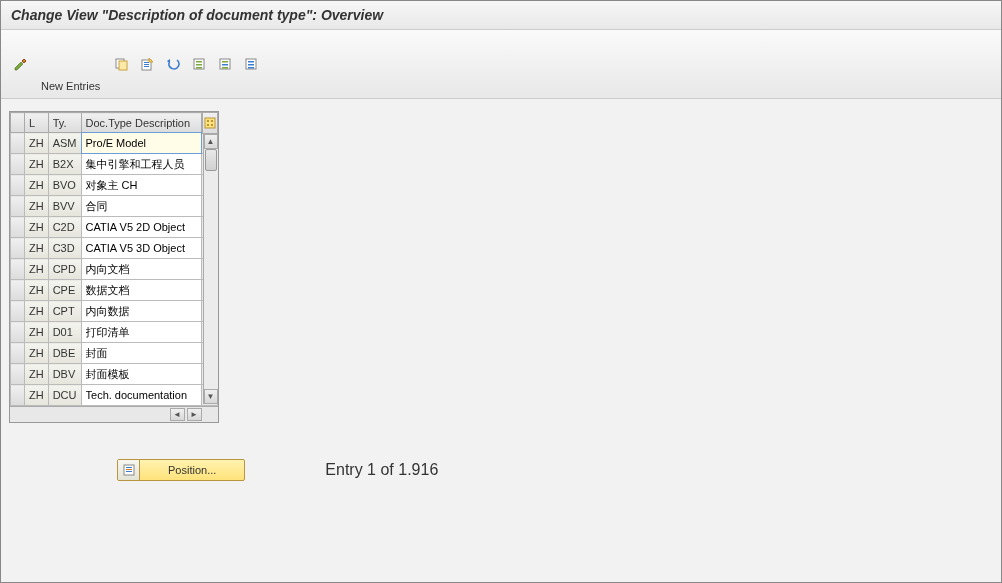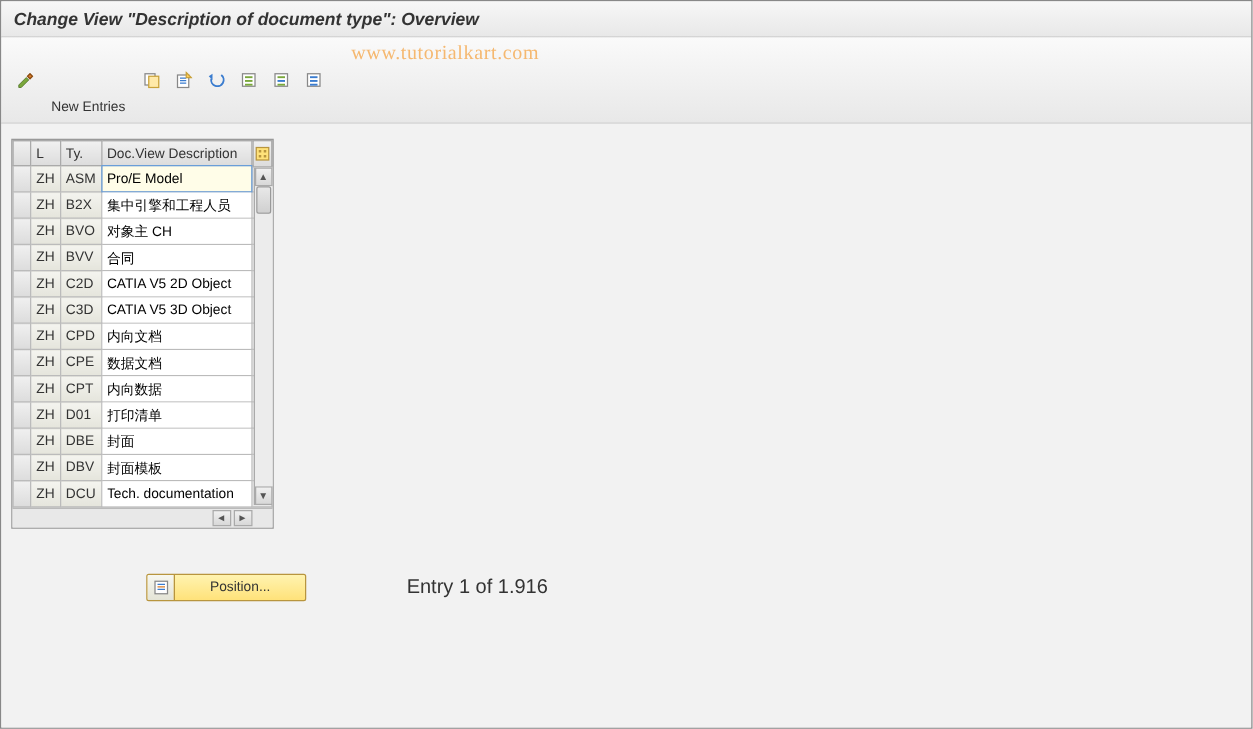--- a/index.html
+++ b/index.html
@@ -251,32 +251,31 @@
       </svg>
   </div>
   <div class="tb-btn">
     <svg width="14" height="14">
         <rect x="2" y="2" width="10" height="10" fill="#fff" stroke="#888"></rect>
         <rect x="4" y="4" width="6" height="1.5" fill="#3a7ccf"></rect>
         <rect x="4" y="7" width="6" height="1.5" fill="#3a7ccf"></rect>
         <rect x="4" y="10" width="6" height="1.5" fill="#3a7ccf"></rect>
       </svg>
   </div>
-  <div class="watermark">www.tutorialkart.com</div>
 </div>
 
 <div class="content">
   <div class="table-wrap">
     <table>
       <thead>
         <tr>
           <th style="width:14px;"></th>
           <th>L</th>
           <th>Ty.</th>
-          <th>Doc.View Description</th>
+          <th>Doc.Type Description</th>
           <th style="width:16px; padding:0;"></th>
         </tr>
       </thead>
       <tbody id="tbody">
           <tr>
             <td class="sel-col"></td>
             <td class="lang">ZH</td>
             <td class="type">ASM</td>
             <td class="desc"><input value="Pro/E Model" style=""></td>
             <td style="width:16px; background:#e8e8e8; border-left:1px solid #aaa;"></td>

